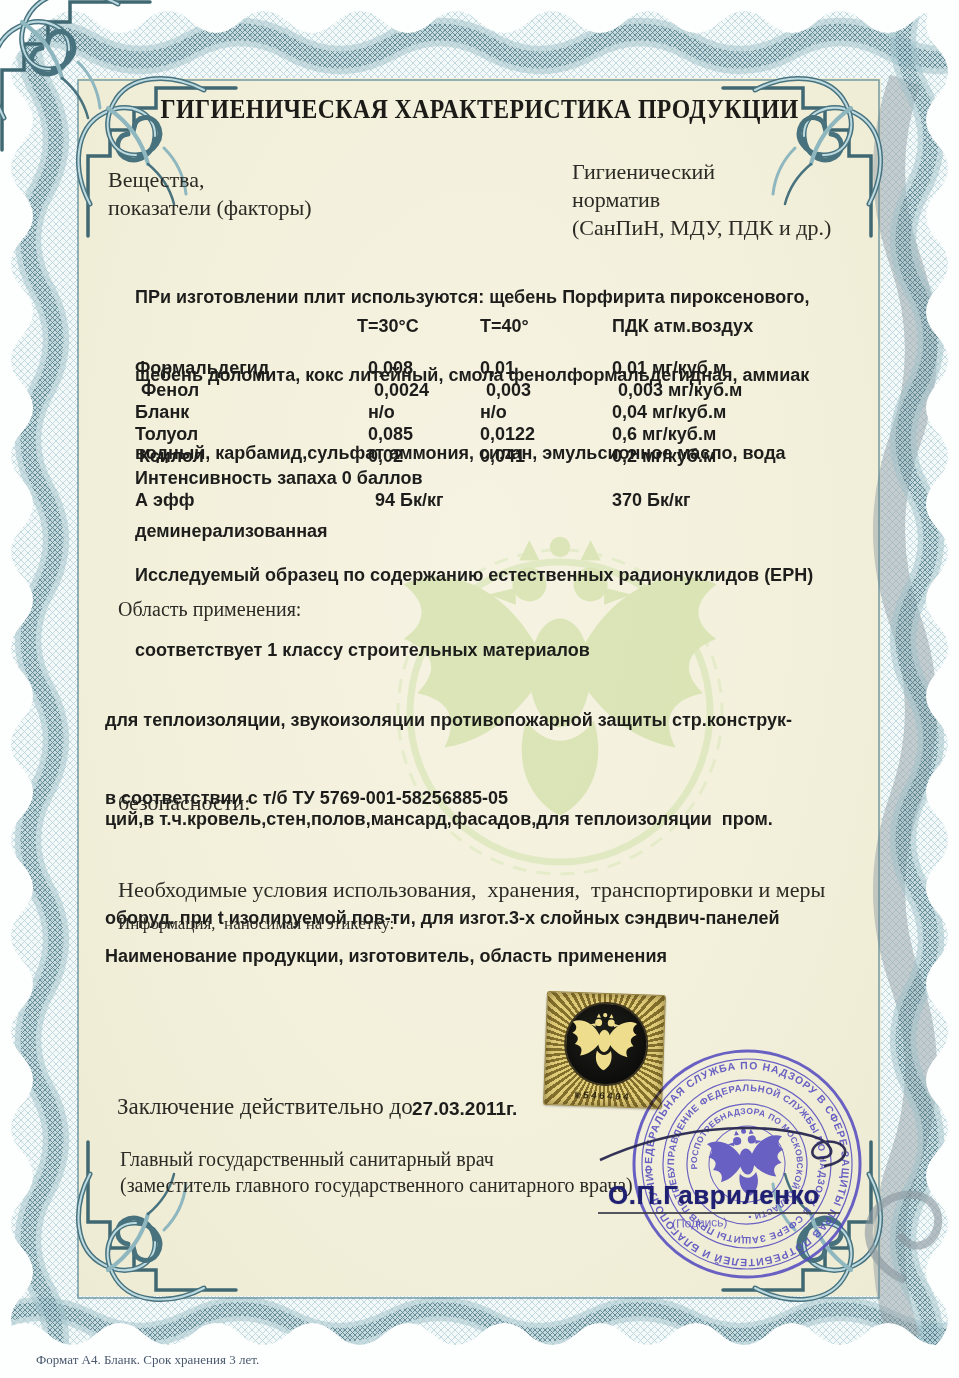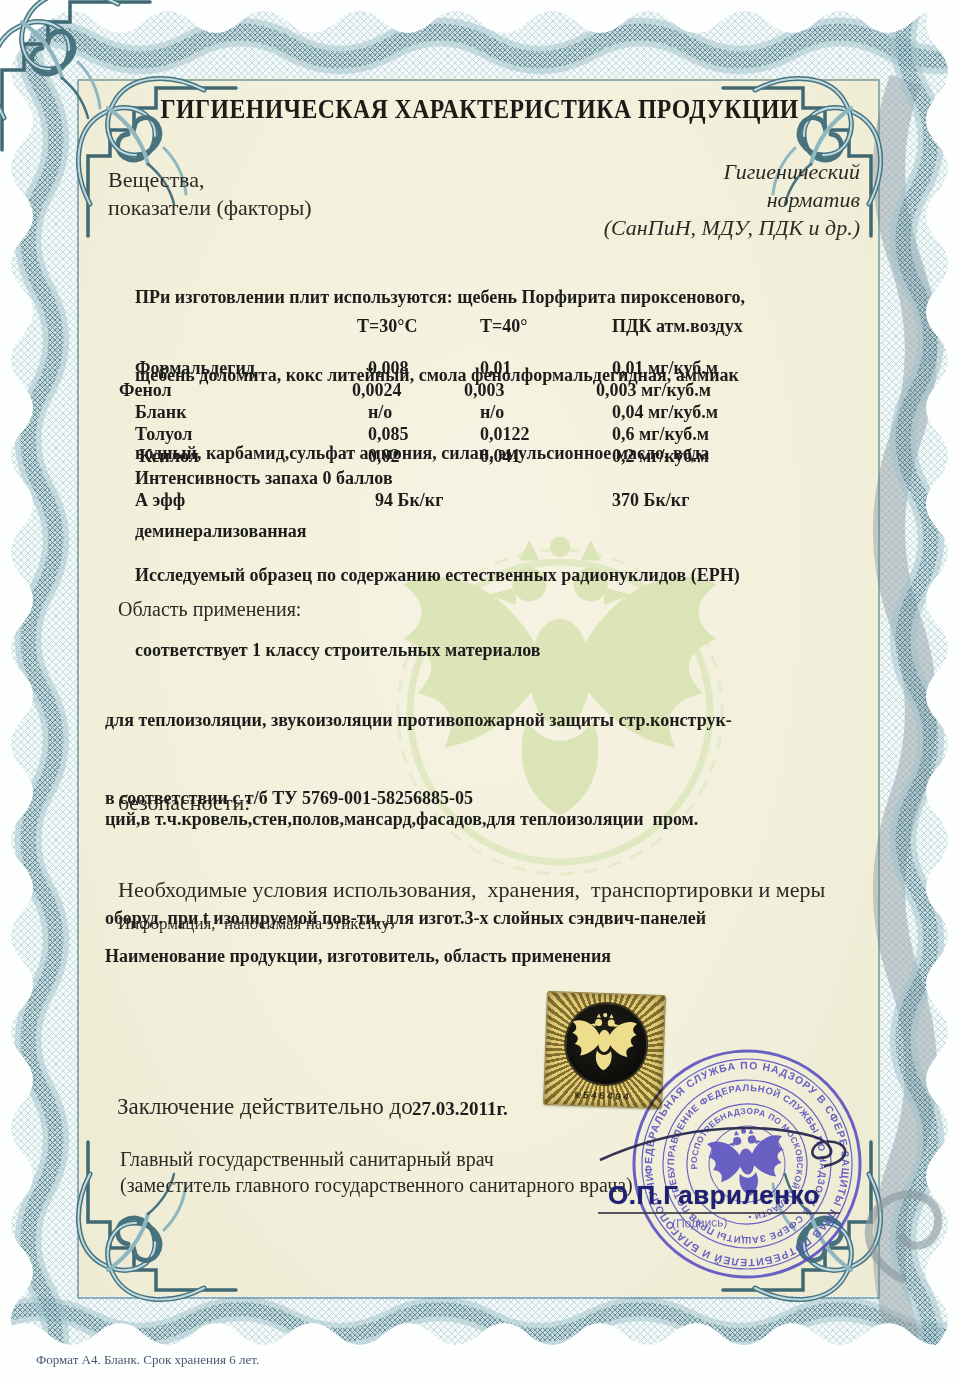--- a/index.html
+++ b/index.html
@@ -8,21 +8,21 @@
   .cream{position:absolute;left:76px;top:78px;width:806px;height:1222px;z-index:1;
          background:radial-gradient(ellipse at 50% 40%, #f6f3e3 0%, #f2efda 60%, #eeebd4 100%);}
   .bordersvg{position:absolute;left:0;top:0;z-index:2;pointer-events:none;}
   .wmark{position:absolute;left:0;top:0;z-index:2;pointer-events:none;}
   .content{position:absolute;left:0;top:0;width:959px;height:1378px;z-index:3;}
   .ink{position:absolute;left:0;top:0;width:959px;height:1378px;z-index:4;pointer-events:none;}
   .abs{position:absolute;}
   .title{width:959px;text-align:center;font-weight:700;font-size:27px;letter-spacing:.5px;color:#1c1b18;}
   .title .squeeze{display:inline-block;transform:scaleX(.88);transform-origin:center;}
   .serif{font-family:"Liberation Serif",serif;color:#2b2a24;}
-  .ty{font-family:Liberation Serif, serif;font-weight:700;font-size:18px;color:#1d1d1b;white-space:pre;}
+  .ty{font-family:Liberation Sans, sans-serif;font-weight:700;font-size:18px;color:#1d1d1b;white-space:pre;}
   .tyrow span{position:absolute;top:0;white-space:pre;}
   .footer{font-size:13px;color:#49586e;}
   .holo{position:absolute;left:545px;top:993px;width:117px;height:112px;transform:rotate(2deg);
         background:repeating-conic-gradient(from 0deg at 50% 50%, #e0cb79 0deg 3deg, #84702d 3deg 6deg);
         border:1px solid #93803c;border-radius:3px;box-shadow:inset 0 0 8px rgba(60,48,10,.55),0 1px 2px rgba(0,0,0,.25);}
   .holo-circle{position:absolute;left:18px;top:8px;width:80px;height:80px;border-radius:50%;
         background:radial-gradient(circle at 45% 40%, #20201c 0%, #0c0c0a 75%);border:2px solid #3a3421;}
   .holo-serial{position:absolute;left:0;bottom:4px;width:100%;text-align:center;
         font-family:"Liberation Mono",monospace;font-weight:700;font-size:10px;letter-spacing:2px;
         color:#171307;transform:skewX(-6deg);opacity:.85;}
@@ -126,21 +126,21 @@
   <div class="content">
 
     <div class="abs title" style="top:94px;left:0;">
       <span class="squeeze">ГИГИЕНИЧЕСКАЯ ХАРАКТЕРИСТИКА ПРОДУКЦИИ</span>
     </div>
 
     <div class="abs serif" style="left:108px;top:166px;font-size:22px;line-height:28px;">
       <div>Вещества,</div>
       <div>показатели (факторы)</div>
     </div>
-    <div class="abs serif" style="left:560px;top:158px;width:300px;text-align:right;font-size:22px;line-height:28px;font-style:italic;">
+    <div class="abs serif" style="left:572px;top:158px;width:300px;text-align:left;font-size:22px;line-height:28px;">
       <div>Гигиенический</div>
       <div>норматив</div>
       <div>(СанПиН, МДУ, ПДК и др.)</div>
     </div>
 
     <div class="abs ty" style="left:135px;top:232px;line-height:26px;">
       <div>ПРи изготовлении плит используются: щебень Порфирита пироксенового,</div>
       <div>щебень доломита, кокс литейный, смола фенолформальдегидная, аммиак</div>
       <div>водный, карбамид,сульфат аммония, силан, эмульсионное масло, вода</div>
       <div>деминерализованная</div>
@@ -151,21 +151,21 @@
       <span style="left:345px;">Т=40°</span>
       <span style="left:477px;">ПДК атм.воздух</span>
     </div>
 
     <div class="abs ty tyrow" style="left:135px;top:358px;width:740px;height:22px;">
       <span style="left:0;">Формальдегид</span>
       <span style="left:233px;">0,008</span>
       <span style="left:345px;">0,01</span>
       <span style="left:477px;">0,01 мг/куб.м</span>
     </div>
-    <div class="abs ty tyrow" style="left:119px;top:380px;width:740px;height:22px;">
+    <div class="abs ty tyrow" style="left:141px;top:380px;width:740px;height:22px;">
       <span style="left:0;">Фенол</span>
       <span style="left:233px;">0,0024</span>
       <span style="left:345px;">0,003</span>
       <span style="left:477px;">0,003 мг/куб.м</span>
     </div>
     <div class="abs ty tyrow" style="left:135px;top:402px;width:740px;height:22px;">
       <span style="left:0;">Бланк</span>
       <span style="left:233px;">н/о</span>
       <span style="left:345px;">н/о</span>
       <span style="left:477px;">0,04 мг/куб.м</span>
@@ -211,21 +211,21 @@
     <div class="abs ty" style="left:105px;top:946px;">Наименование продукции, изготовитель, область применения</div>
 
     <div class="abs serif" style="left:117px;top:1094px;font-size:23px;">Заключение действительно до</div>
     <div class="abs ty" style="left:412px;top:1098px;font-size:19px;">27.03.2011г.</div>
 
     <div class="abs serif" style="left:120px;top:1146px;font-size:20px;line-height:26px;">
       <div>Главный государственный санитарный врач</div>
       <div>(заместитель главного государственного санитарного врача)</div>
     </div>
 
-    <div class="abs footer" style="left:36px;top:1352px;">Формат А4. Бланк. Срок хранения 6 лет.</div>
+    <div class="abs footer" style="left:36px;top:1352px;">Формат А4. Бланк. Срок хранения 3 лет.</div>
   </div>
 
   <div class="ink">
 
     <div class="holo">
       <div class="holo-circle">
         <svg width="76" height="76" viewBox="-50 -50 100 100">
           <use href="#eagle" transform="translate(0,6) scale(0.92)" fill="#eedd8c"></use>
         </svg>
       </div>

